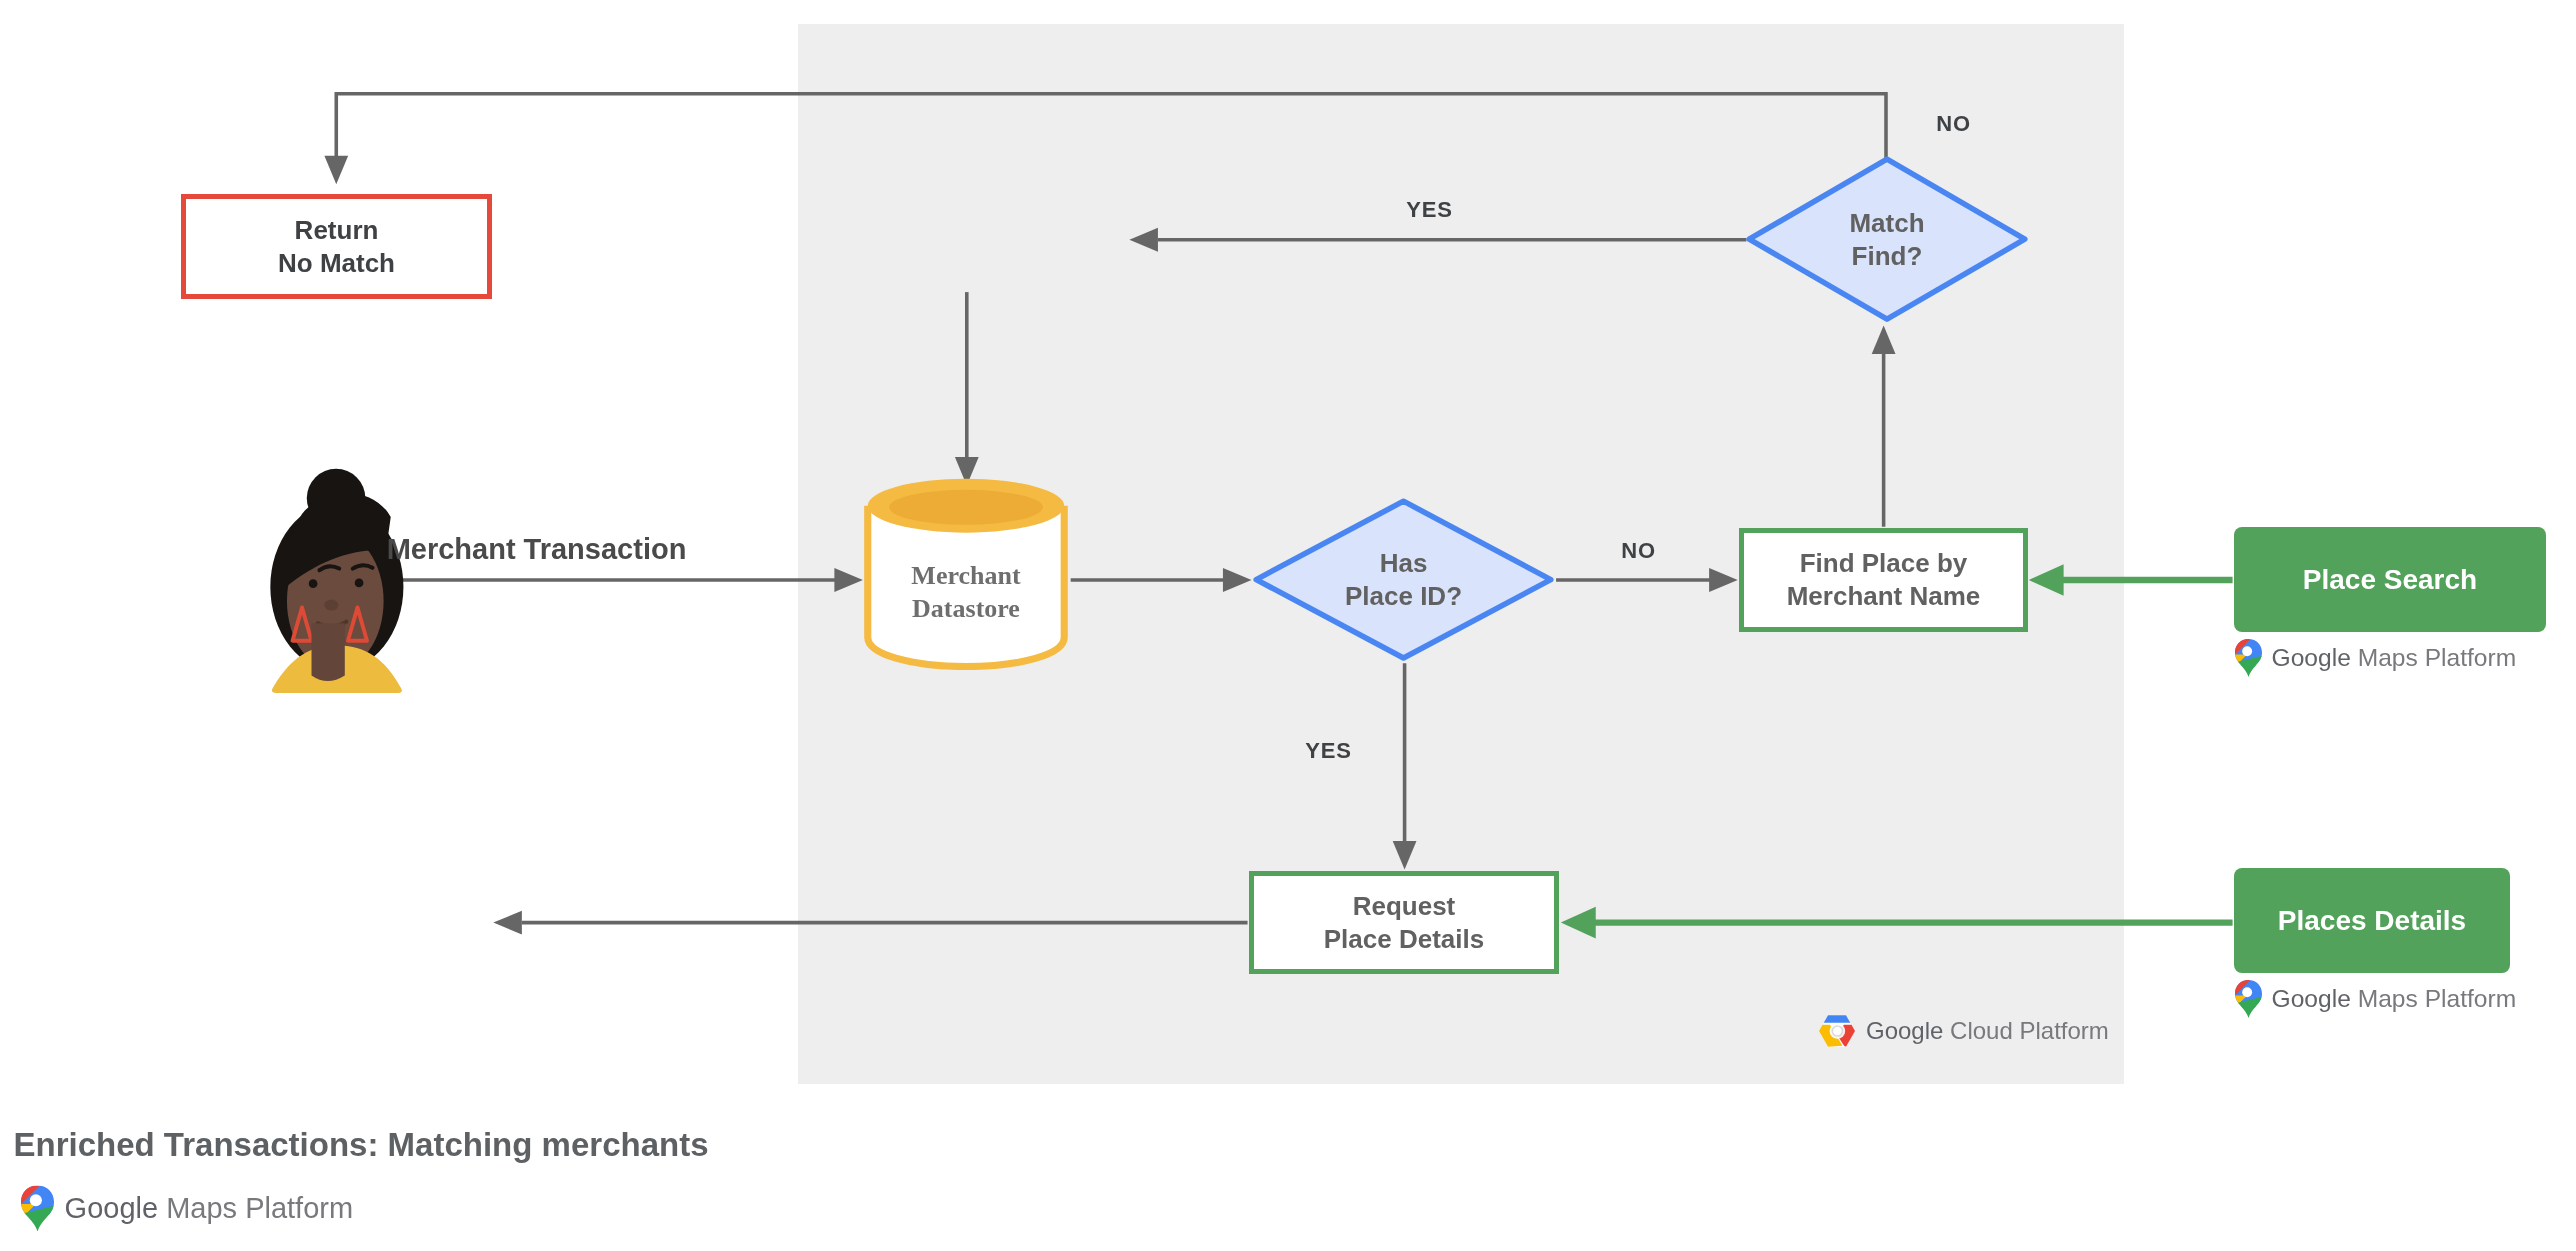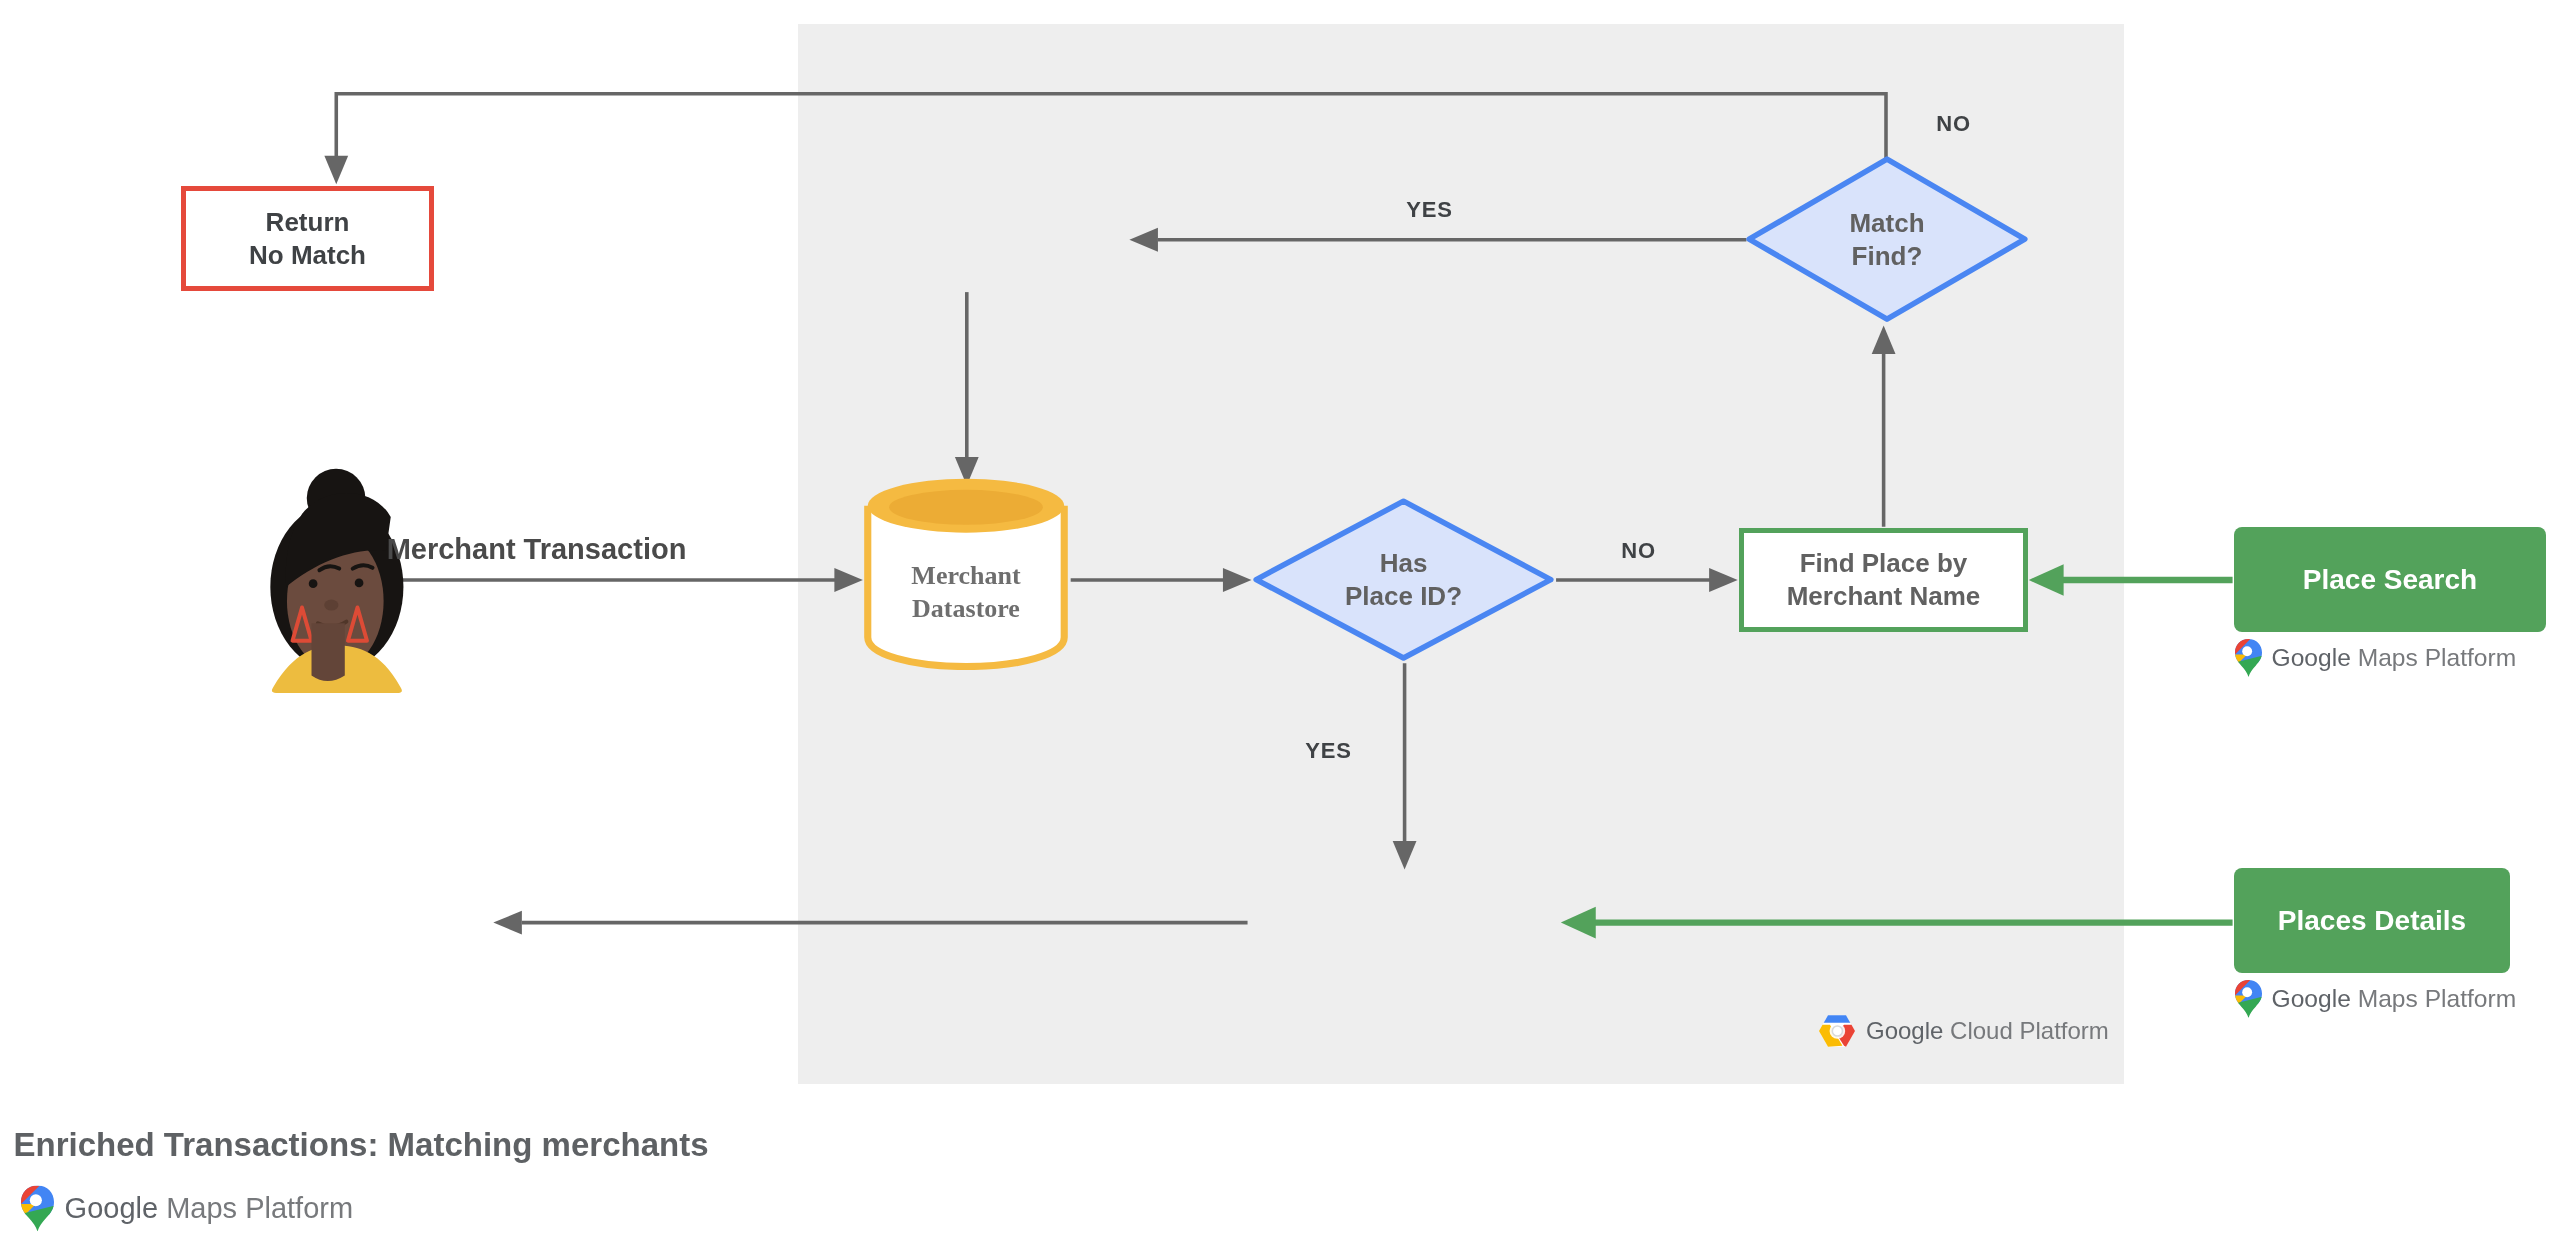--- a/index.html
+++ b/index.html
@@ -131,21 +131,21 @@
       <path d="M60,196 Q78,206 96,194" stroke="#503629" stroke-width="5" fill="none" stroke-linecap="round"></path>
       <polygon points="40,176 28,218 52,218" fill="none" stroke="#DD4B36" stroke-width="5" stroke-linejoin="round"></polygon>
       <polygon points="110,176 98,218 122,218" fill="none" stroke="#DD4B36" stroke-width="5" stroke-linejoin="round"></polygon>
       <path d="M4,276 C30,232 58,224 84,224 C110,224 140,232 164,276 C168,282 166,284 160,284 L10,284 C2,284 0,282 4,276 Z" fill="#EDBC3F"></path>
       <path d="M52,196 L52,262 Q72,276 94,262 L94,196 Z" fill="#634539"></path>
     </svg>
   </div>
 
   <div class="flow-label" style="left:370px;top:533px">Merchant Transaction</div>
 
-  <div class="node rect-node border-red" style="left:181px;top:186px;width:253px;height:105px">
+  <div class="node rect-node border-red" style="left:181px;top:194px;width:311px;height:105px">
     <div class="lbl lbl-dark"><span>Return</span><br>
     <span>No Match</span></div>
   </div>
 
 
   <div class="node diamond" style="left:1746px;top:156px;width:282px;height:167px">
     <svg viewBox="0 0 356 210">
       <polygon points="178,4 352,105 178,206 4,105" style="fill:var(--blue-fill,#D9E3FB);stroke:var(--blue,#4A86F2)" stroke-width="7" stroke-linejoin="round"></polygon>
     </svg>
     <div class="lbl"><span>Match</span><br>
@@ -172,20 +172,24 @@
 
   <div class="node rect-node border-green" style="left:1739px;top:528px;width:289px;height:104px">
     <div class="lbl"><span>Find Place by</span><br>
     <span>Merchant Name</span></div>
   </div>
 
   <div class="node api-box" style="left:2234px;top:527px;width:312px;height:105px">
     <div class="lbl"><span>Place Search</span></div>
   </div>
 
+  <div class="node rect-node border-green" style="left:1249px;top:871px;width:310px;height:103px">
+    <div class="lbl"><span>Request</span><br>
+    <span>Place Details</span></div>
+  </div>
 
   <div class="node api-box" style="left:2234px;top:868px;width:276px;height:105px">
     <div class="lbl"><span>Places Details</span></div>
   </div>
 
 
   <div class="edge-label" style="left:1954px;top:111px">NO</div>
   <div class="edge-label" style="left:1430px;top:197px">YES</div>
   <div class="edge-label" style="left:1639px;top:538px">NO</div>
   <div class="edge-label" style="left:1329px;top:738px">YES</div>

